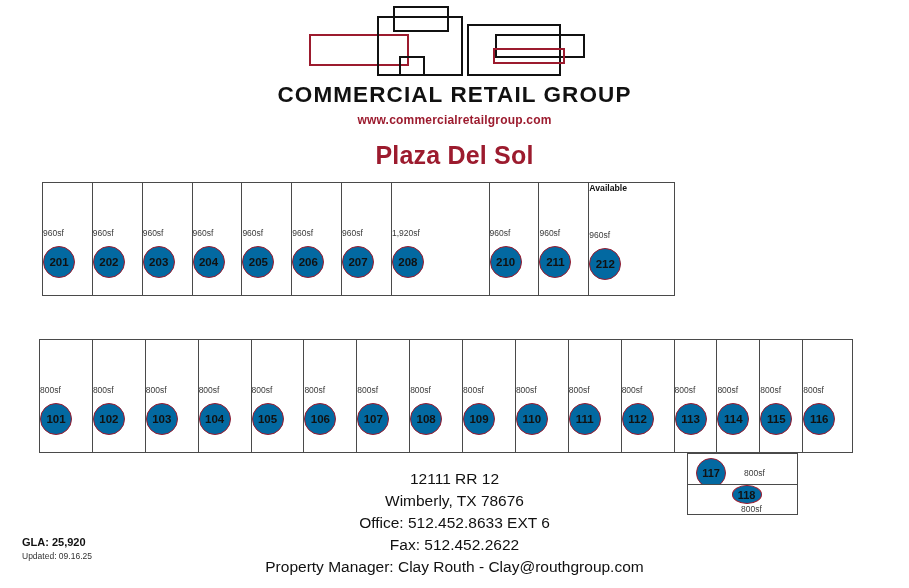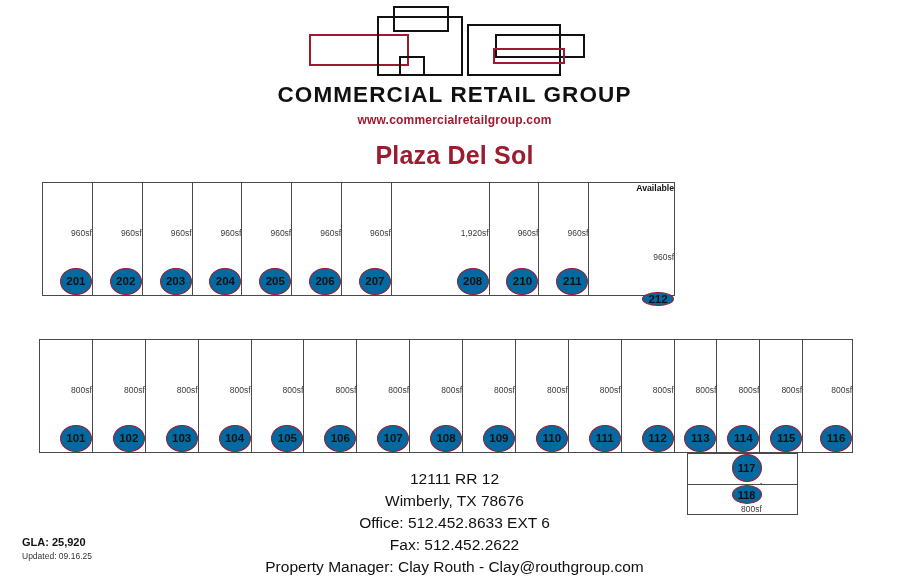--- a/index.html
+++ b/index.html
@@ -81,23 +81,22 @@
     top: 339px;
     height: 114px;
   }
 
   .unit {
     position: relative;
     box-sizing: border-box;
     border-right: 1.3px solid #4a4a4a;
     display: flex;
     flex-direction: column;
-    align-items: flex-end;
+    align-items: flex-start;
     justify-content: flex-start;
-    gap: 22px;
   }
   .unit:last-child { border-right: none; }
 
   .unit .sf {
     font-size: 8.5px;
     color: #3a3a3a;
     margin-top: 45px;
     white-space: nowrap;
     text-align: center;
     line-height: 1.25;
@@ -137,21 +136,21 @@
     margin: 0 0 0 8px;
     width: 30px;
     height: 30px;
     font-size: 11px;
   }
   .stack-unit .sf {
     margin: 0 0 0 18px;
     font-size: 8.5px;
     color: #3a3a3a;
   }
-  #unit-117 { left: 687px; top: 453px; width: 111px; height: 40px; flex-direction: column; }
+  #unit-117 { left: 687px; top: 453px; width: 111px; height: 40px; }
   #unit-118 { left: 687px; top: 484px; width: 111px; height: 31px; flex-direction: column; }
 
   
   #gla-block {
     position: absolute;
     left: 22px;
     top: 515px;
     text-align: left;
   }
   #gla-line {

